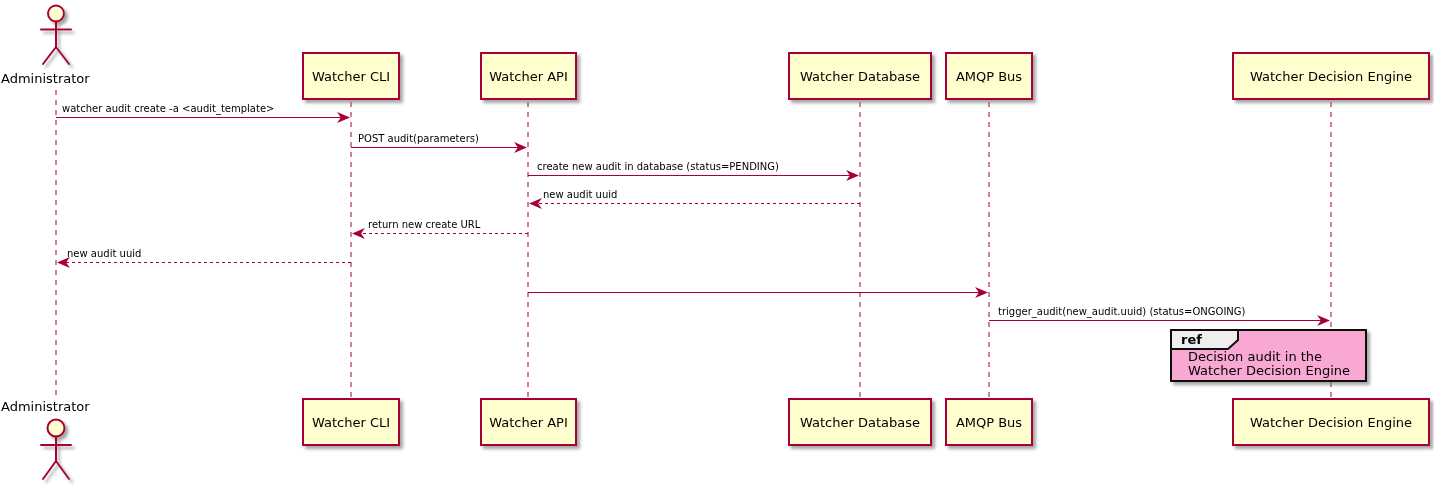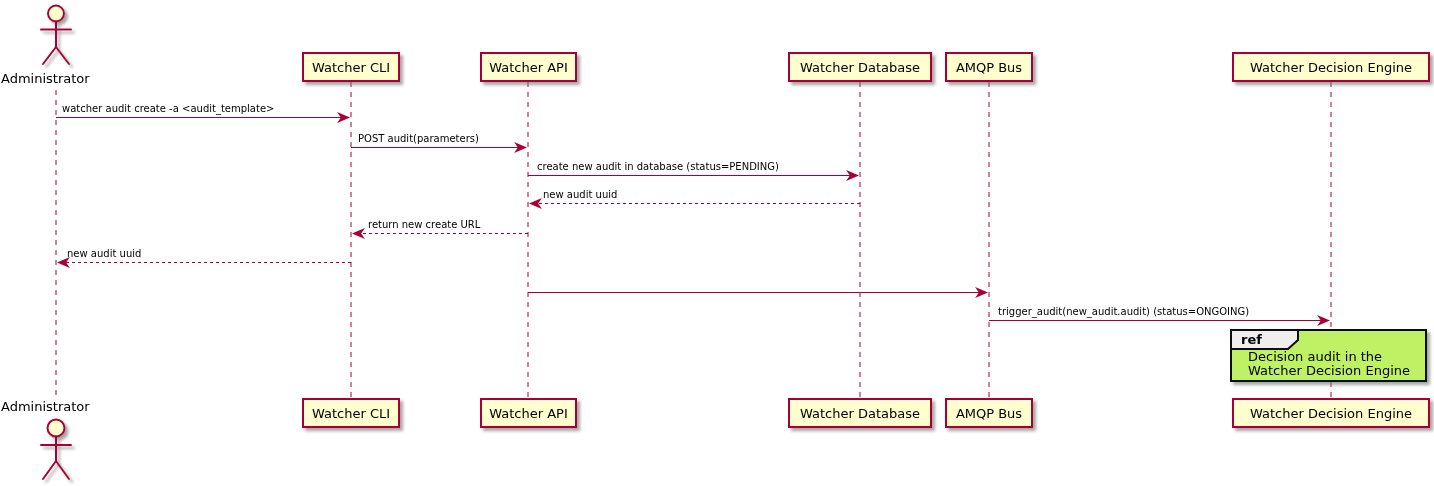--- a/index.html
+++ b/index.html
@@ -12,37 +12,37 @@
   body{font-family:"DejaVu Sans","Liberation Sans",sans-serif;color:var(--ink);}
   .canvas{position:relative;width:1434px;height:486px;background:#ffffff;overflow:hidden;}
   .canvas svg.layer{position:absolute;left:0;top:0;z-index:0;}
   .lifeline{stroke:var(--accent);stroke-width:1;stroke-dasharray:5,5;fill:none;}
   .msg{stroke:var(--accent);stroke-width:1;fill:none;}
   .msg.dashed{stroke-dasharray:3,3;}
   .ah{fill:var(--accent);}
   .actor-stroke{stroke:var(--accent);stroke-width:2;fill:none;stroke-linecap:round;}
   .actor-head{fill:var(--pfill);stroke:var(--accent);stroke-width:2;}
   .pbox{
-    position:absolute;z-index:1;box-sizing:border-box;height:30px;
+    position:absolute;z-index:1;box-sizing:border-box;height:48px;
     background:var(--pfill);border:2px solid var(--accent);
     display:flex;align-items:center;justify-content:center;
     font-size:13px;white-space:nowrap;
     box-shadow:3px 3px 3px rgba(120,120,120,0.65);
   }
   .actor-label{
     position:absolute;z-index:1;width:110px;text-align:left;
     font-size:13px;white-space:nowrap;
   }
   .msg-label{
     position:absolute;z-index:1;font-size:10px;white-space:nowrap;color:var(--ink);
   }
   .ref-box{
     position:absolute;z-index:2;box-sizing:border-box;
-    left:1230px;top:329px;width:197px;height:53px;
-    background:#bef264;border:2px solid #0d0d0d;
+    left:1170px;top:329px;width:197px;height:53px;
+    background:#f9a8d4;border:2px solid #0d0d0d;
     box-shadow:3px 3px 3px rgba(120,120,120,0.65);
   }
   .ref-tab{position:absolute;left:-2px;top:-2px;}
   .ref-keyword{
     position:absolute;left:9px;top:1px;font-size:13px;font-weight:bold;z-index:3;
   }
   .ref-text{position:absolute;left:16px;top:19px;font-size:13px;line-height:14px;}
 </style>
 </head>
 <body>
@@ -126,21 +126,21 @@
   <div class="pbox" style="left:1232px;top:398px;width:198px;">
       <span>Watcher Decision Engine</span>
     </div>
 
   <div class="msg-label" style="left:62px;top:103px;">watcher audit create -a &lt;audit_template&gt;</div>
   <div class="msg-label" style="left:358px;top:133px;text-align:right;">POST audit(parameters)</div>
   <div class="msg-label" style="left:537px;top:161px;">create new audit in database (status=PENDING)</div>
   <div class="msg-label" style="left:543px;top:189px;">new audit uuid</div>
   <div class="msg-label" style="left:368px;top:219px;">return new create URL</div>
   <div class="msg-label" style="left:67px;top:248px;">new audit uuid</div>
-  <div class="msg-label" style="left:998px;top:306px;">trigger_audit(new_audit.audit) (status=ONGOING)</div>
+  <div class="msg-label" style="left:998px;top:306px;">trigger_audit(new_audit.uuid) (status=ONGOING)</div>
 
   <div class="ref-box">
     <svg class="ref-tab" width="72" height="22">
       <polygon points="1,1 68,1 68,11 58,20 1,20" fill="#EEEEEE" stroke="#0d0d0d" stroke-width="2"></polygon>
     </svg>
     <div class="ref-keyword">ref</div>
     <div class="ref-text">
       <div>Decision audit in the</div>
       <div>Watcher Decision Engine</div>
     </div>

